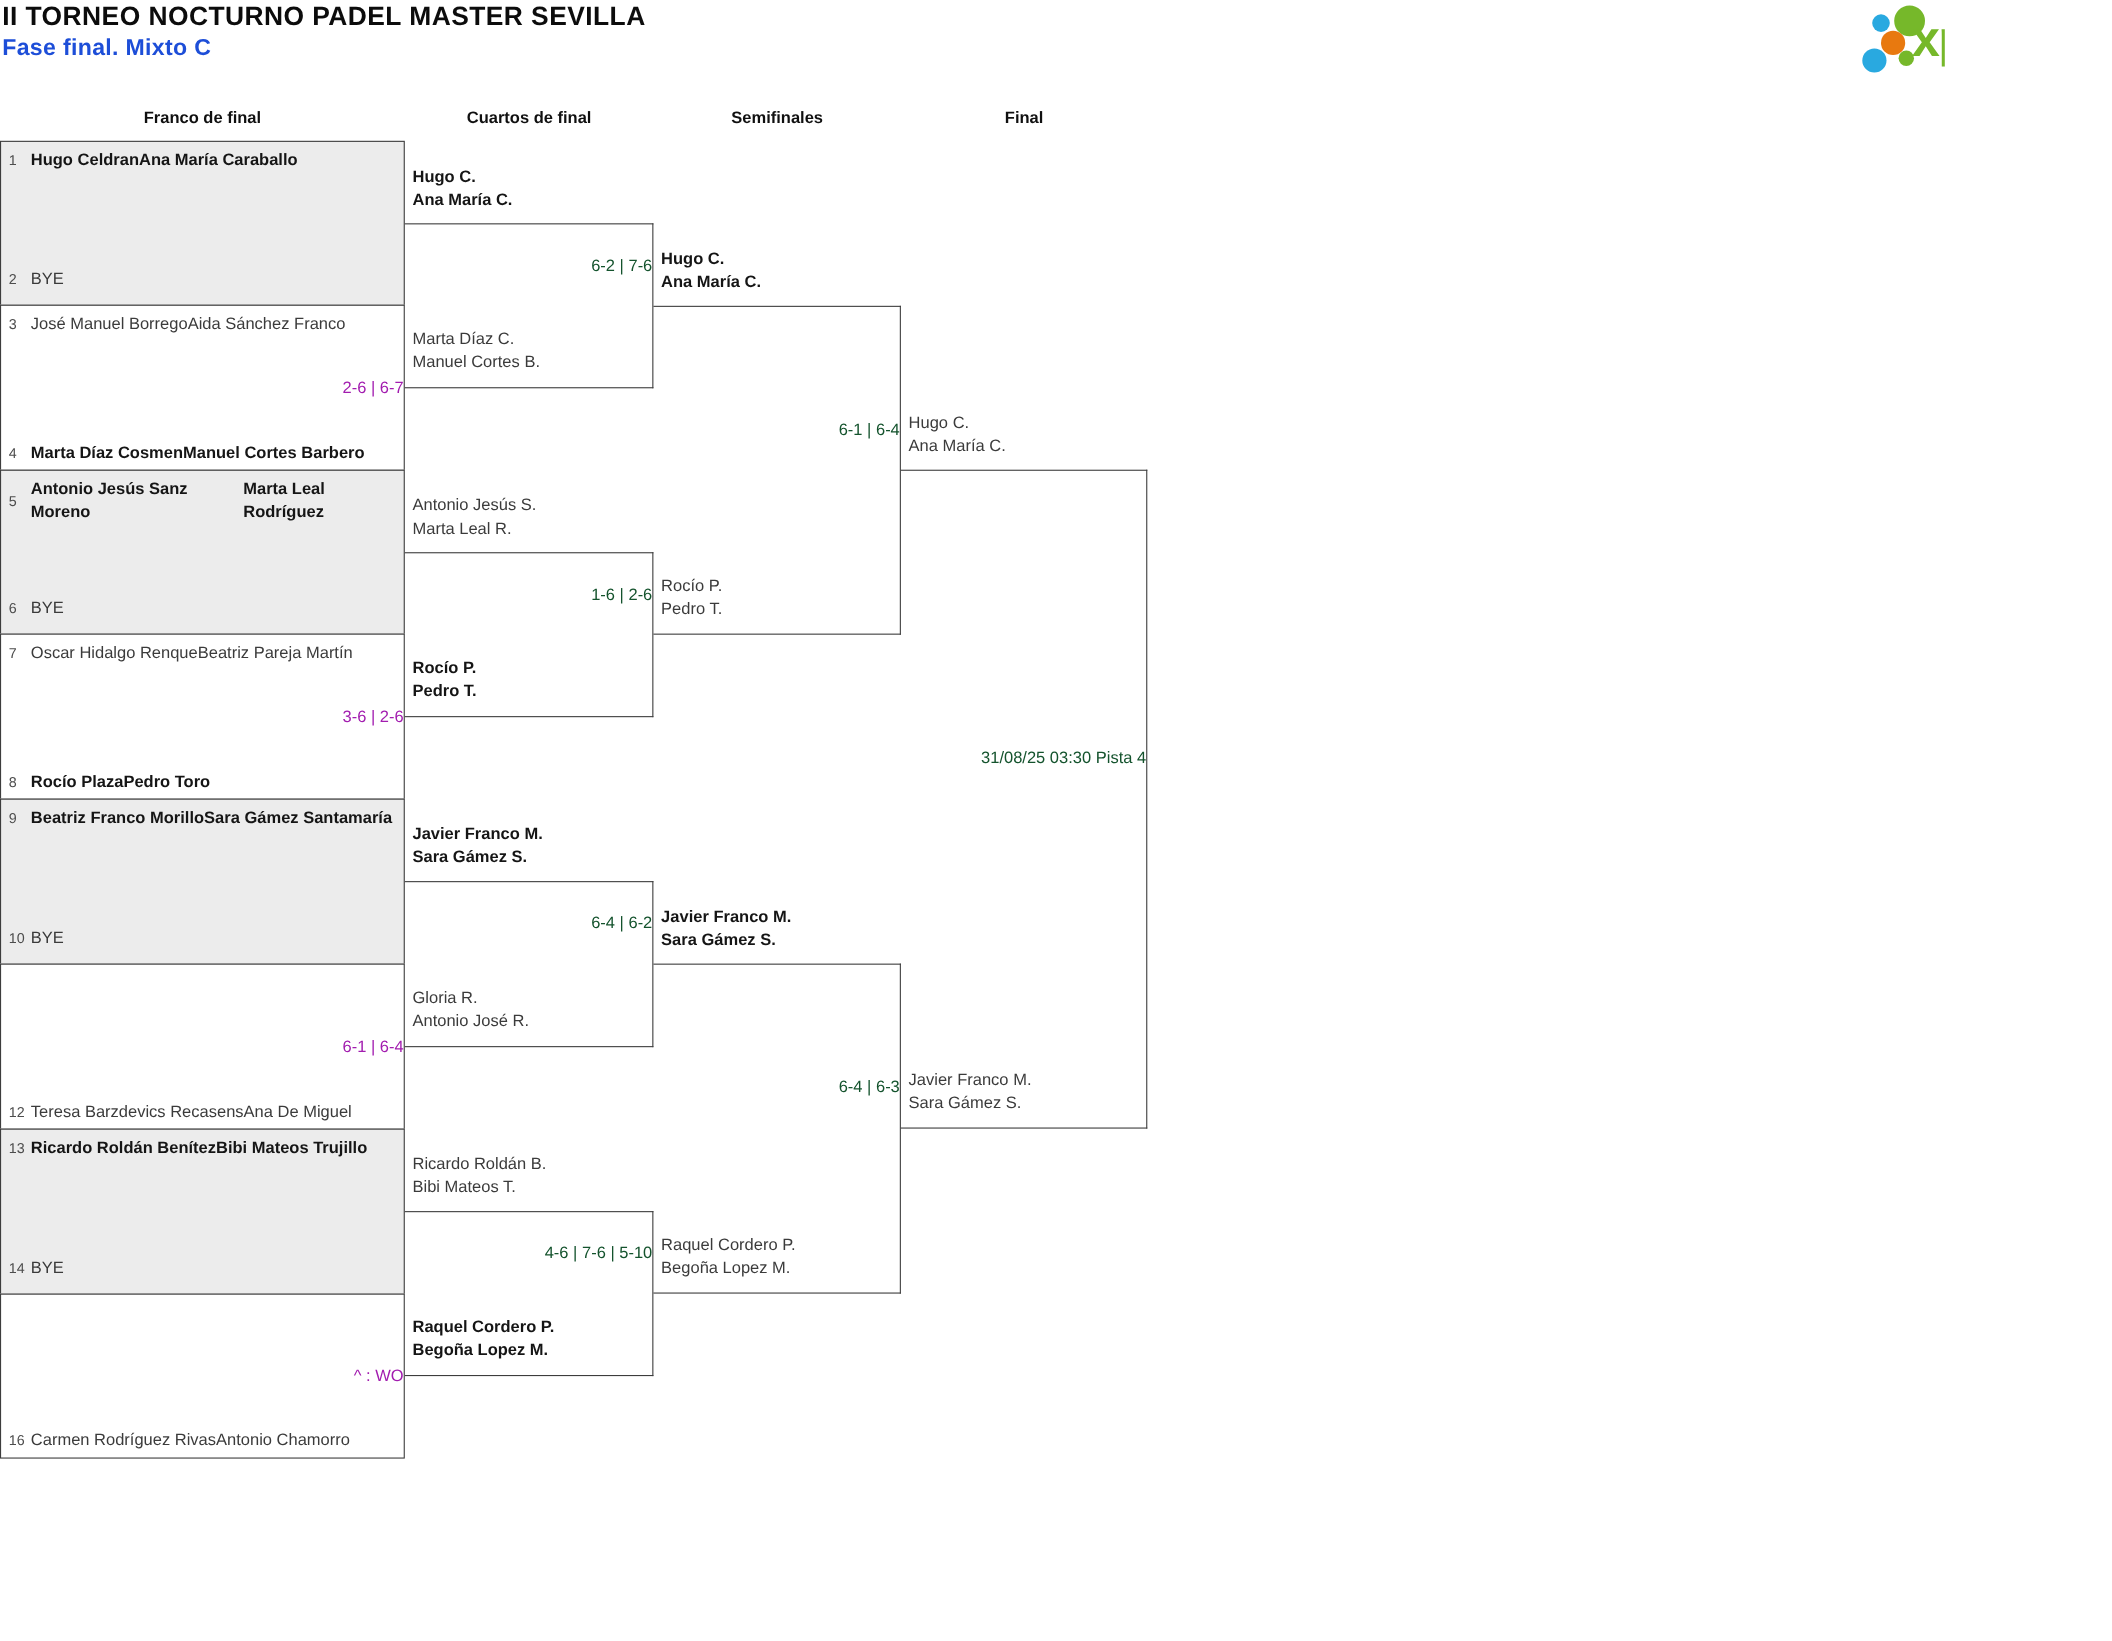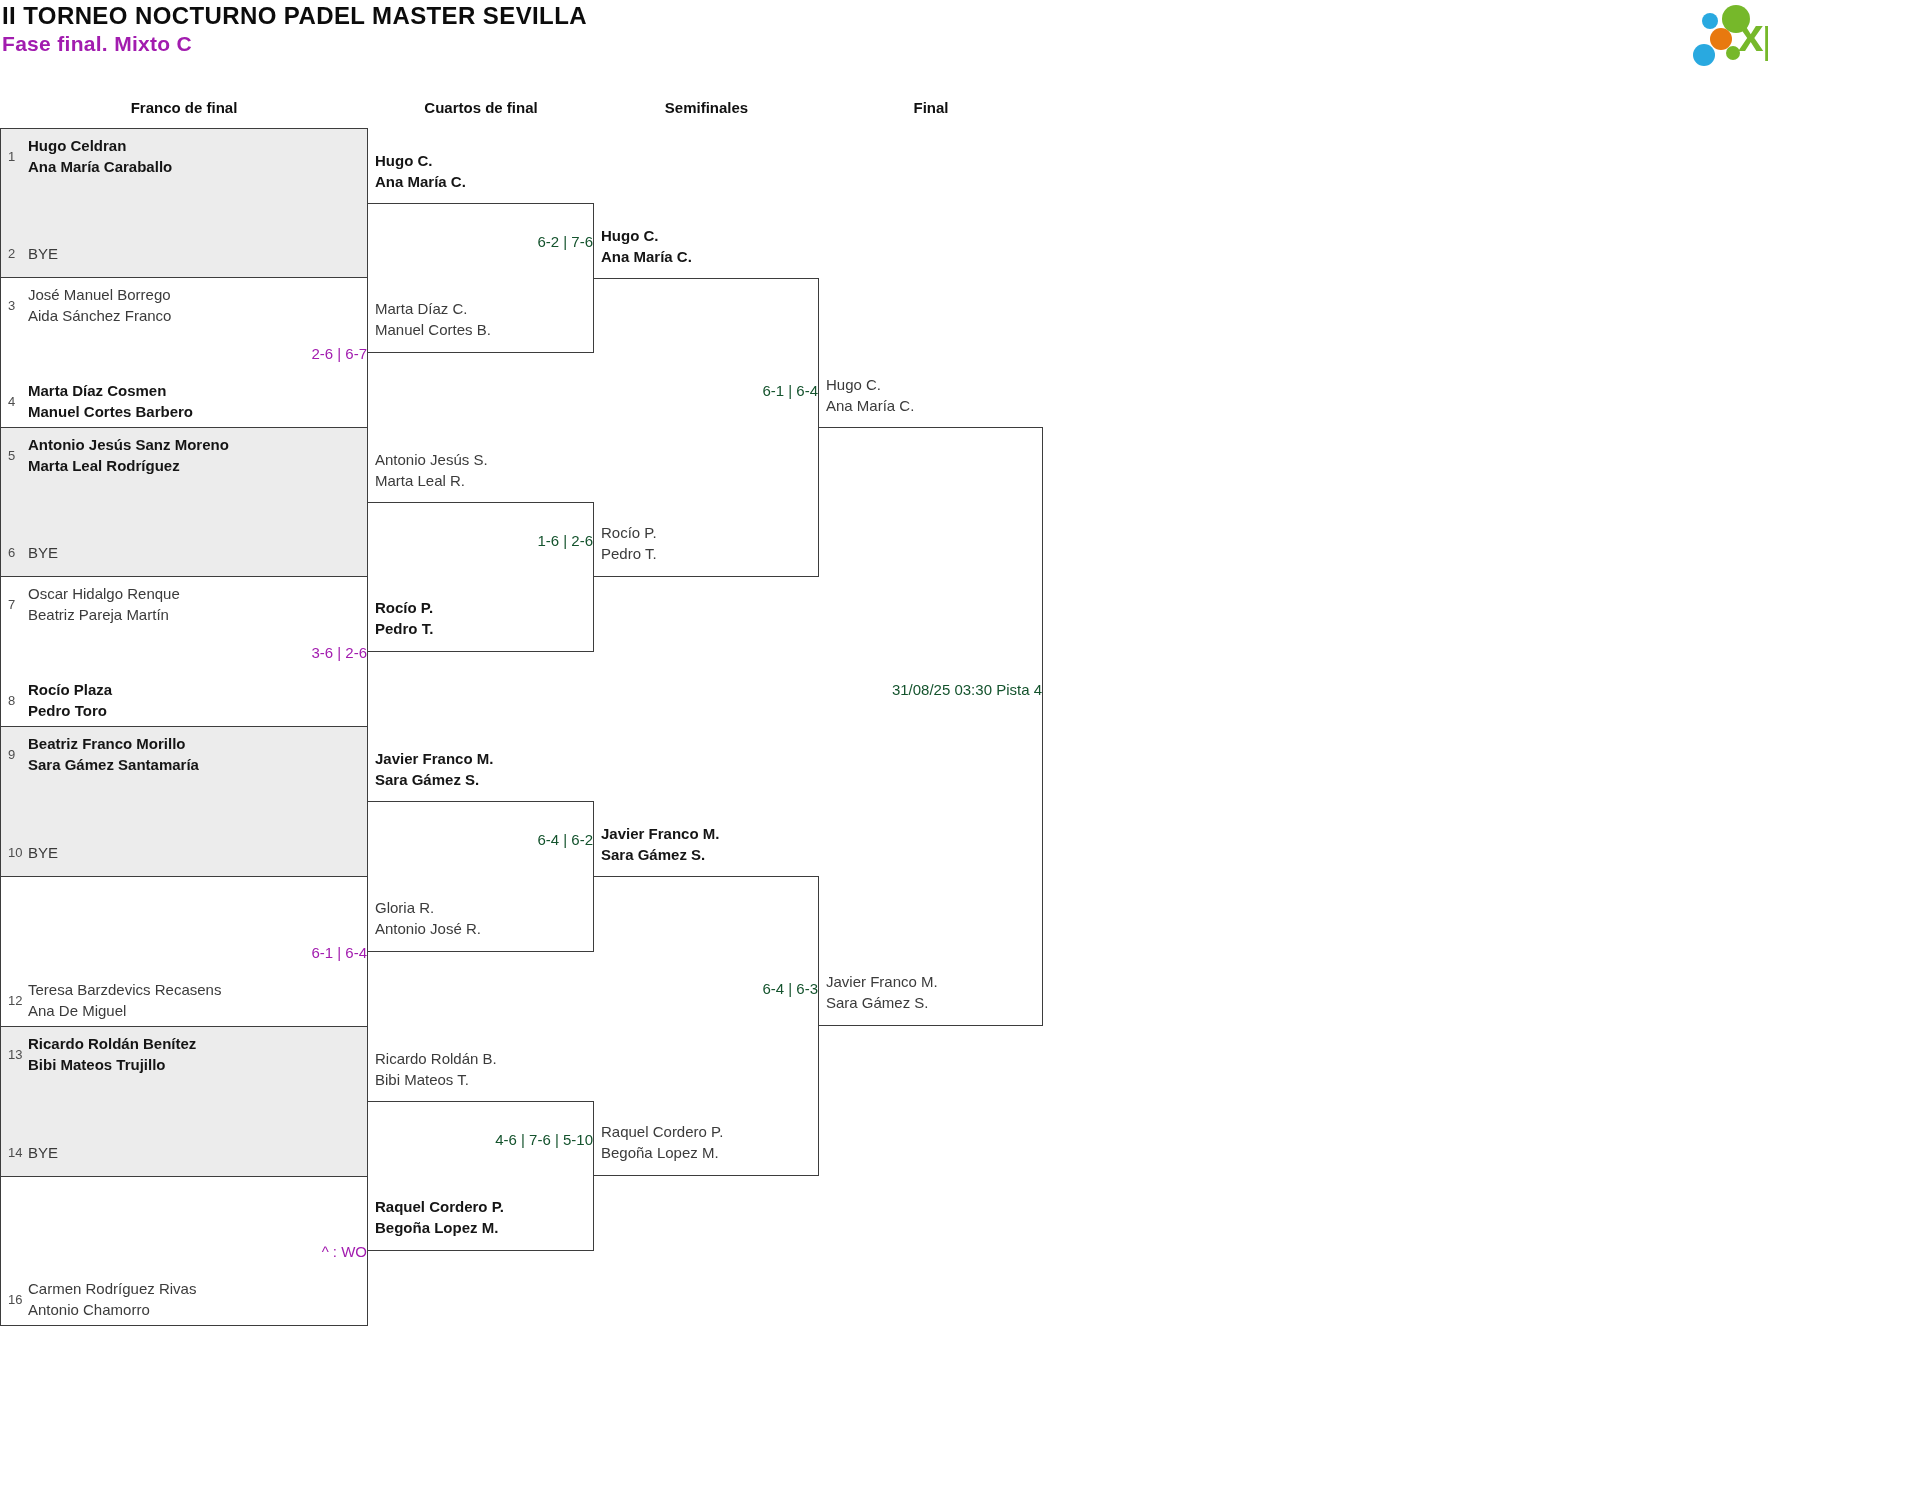--- a/index.html
+++ b/index.html
@@ -2,21 +2,21 @@
 <html><head>
 <meta charset="utf-8">
 <style>
   html,body{margin:0;padding:0;background:#ffffff;}
   .canvas{
     position:relative;width:1768px;height:1492px;overflow:hidden;
     background:#ffffff;font-family:"Liberation Sans",sans-serif;color:#222;
   }
   
   .title{position:absolute;left:2px;top:2px;font-size:24px;font-weight:700;color:#0c0c0c;letter-spacing:.4px;white-space:nowrap;}
-  .subtitle{position:absolute;left:2px;top:32px;font-size:21px;font-weight:700;color:#a21caf;letter-spacing:.3px;white-space:nowrap;}
+  .subtitle{position:absolute;left:2px;top:32px;font-size:21px;font-weight:700;color:#1d4ed8;letter-spacing:.3px;white-space:nowrap;}
   
   .logo{position:absolute;left:1690px;top:3px;width:225px;height:66px;}
   .logo .dot{position:absolute;border-radius:50%;}
   .logo .d-blue-small {left:12px;top:10px;width:16px;height:16px;background:#29a9e0;}
   .logo .d-green-big  {left:32px;top:2px;width:28px;height:28px;background:#76b82a;}
   .logo .d-orange     {left:20px;top:25px;width:22px;height:22px;background:#e8790f;}
   .logo .d-blue-med   {left:3px;top:41px;width:22px;height:22px;background:#29a9e0;}
   .logo .d-green-small{left:36px;top:43px;width:14px;height:14px;background:#76b82a;}
   .logo .logotype{position:absolute;left:48px;top:6px;font-size:46px;line-height:52px;font-weight:700;color:#76b82a;letter-spacing:-1.5px;}
   
@@ -26,21 +26,21 @@
   .rh-s{left:594px;width:225px;}
   .rh-f{left:819px;width:224px;}
   
   .om{position:absolute;left:0;width:368px;background:#ffffff;border:1px solid #3d3d3d;box-sizing:border-box;}
   .om.alt{background:#ececec;}
   .team{position:absolute;left:0;right:0;display:flex;align-items:center;}
   .team.t1{top:6px;}
   .team.t2{bottom:5px;}
   .team.t2.bye{bottom:13px;}
   .seed{width:20px;min-width:20px;padding-left:7px;font-size:13px;color:#4d4d4d;}
-  .names{display:flex;flex-direction:column;font-size:15px;line-height:21px;color:#3b3b3b;}
+  .names{display:flex;flex-direction:row;font-size:15px;line-height:21px;color:#3b3b3b;}
   .team.win .names{font-weight:700;color:#151515;}
   .oscore{position:absolute;left:0;right:0;top:50%;transform:translateY(-50%);text-align:right;font-size:15px;color:#a21caf;}
   
   .rm{position:absolute;box-sizing:border-box;border:1px solid #3d3d3d;border-left:none;}
   .qm{left:368px;width:226px;}
   .sm{left:594px;width:225px;}
   .fm{left:819px;width:224px;}
   .adv{position:absolute;left:7px;font-size:15px;line-height:21px;color:#3b3b3b;white-space:nowrap;}
   .adv span{display:block;}
   .adv.top{bottom:100%;margin-bottom:12px;}

